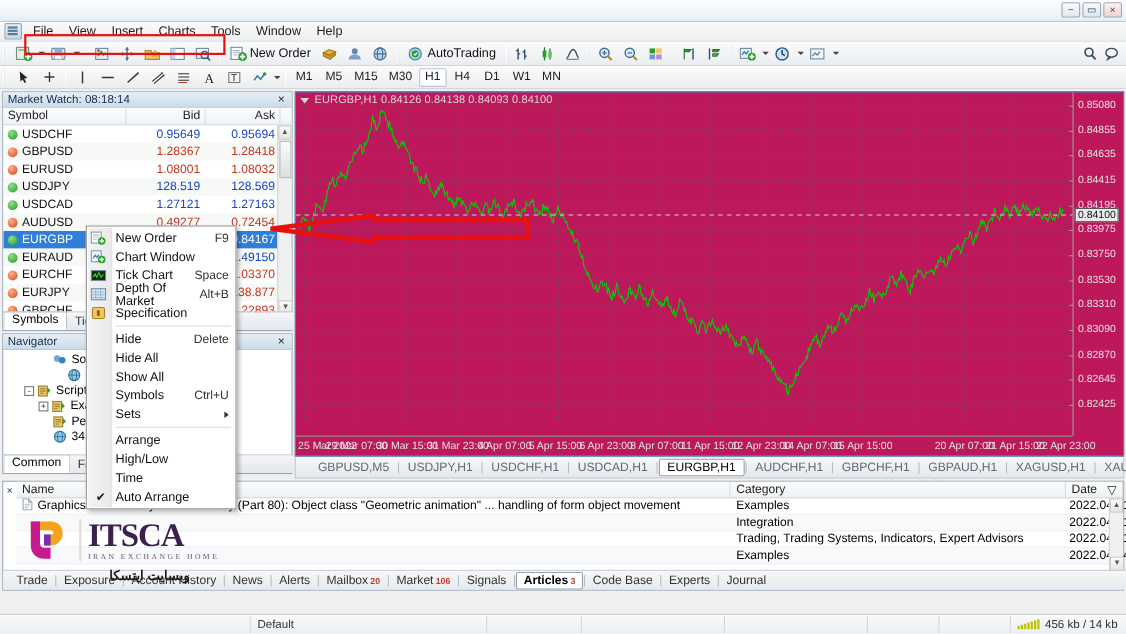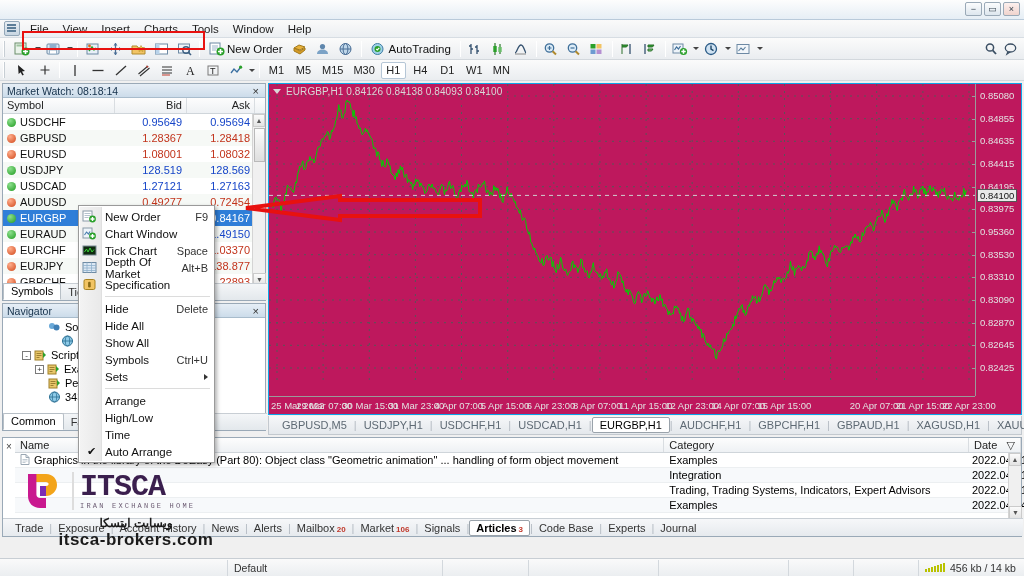--- a/index.html
+++ b/index.html
@@ -177,21 +177,21 @@
   .xaxis { position:absolute; left:0; right:46px; bottom:0; height:18px; border-top:1px solid #9a9a9a; color:#e2e2e2; font-size:9.5px; }
   .xlab { position:absolute; top:3px; white-space:nowrap; }
 
   
   .annot { position:absolute; z-index:6; pointer-events:none; }
 
   
   .chart-tabs {
     position:absolute; left:268px; top:416px; width:754px; height:19px;
     background:linear-gradient(#f6f7f9,#e4e8ec); border:1px solid #c3c9cf; border-top:none;
-    display:flex; align-items:center; padding-left:6px; font-size:11px; color:#5e6a74;
+    display:flex; align-items:center; padding-left:13px; font-size:11px; color:#5e6a74;
   }
   .ctab { padding:1px 7px; }
   .ctab.active { background:#fff; border:1px solid #9aa3ab; color:#000; border-radius:2px; padding:1px 7px; }
   .ctab-sep { color:#b4bbc2; }
 
   
   .terminal {
     position:absolute; left:2px; top:437px; width:1020px; height:100px;
     background:#fff; border:1px solid #9aa9b7;
   }
@@ -251,21 +251,21 @@
   .ctx-arrow { margin-left:auto; border-left:4px solid #333; border-top:3px solid transparent; border-bottom:3px solid transparent; }
   .ctx-check { position:absolute; left:8px; color:#111; font-size:11px; }
   .ctx-hl {
     position:absolute; left:22px; top:31px; width:183px; height:19px;
     border:2px solid #e8110f; z-index:60; pointer-events:none;
   }
 
   
   .wm { position:absolute; left:18px; top:468px; width:236px; z-index:80; }
   .wm-row { display:flex; align-items:center; gap:6px; }
-  .wm-txt { font-family:Liberation Mono, monospace; }
+  .wm-txt { font-family:Liberation Serif, serif; }
   .wm-fa { font-size:12px; font-weight:bold; color:#1b1b1b; text-align:center; direction:rtl; letter-spacing:0.5px; margin-top:2px; }
   .wm-url { font-size:17px; font-weight:bold; color:#1b1b1b; text-align:center; letter-spacing:0.5px; }
 </style>
 </head>
 <body>
 
 <div id="app">
 
   <div class="titlebar">
     <div class="win-btns">
@@ -784,21 +784,21 @@
         <div class="ylab" style="top: 28.6667px;">0.84855</div>
         <div class="ytick" style="top: 34.6667px;"></div>
         <div class="ylab" style="top: 51.3333px;">0.84635</div>
         <div class="ytick" style="top: 57.3333px;"></div>
         <div class="ylab" style="top: 74px;">0.84415</div>
         <div class="ytick" style="top: 80px;"></div>
         <div class="ylab" style="top: 96.6667px;">0.84195</div>
         <div class="ytick" style="top: 102.667px;"></div>
         <div class="ylab" style="top: 119.333px;">0.83975</div>
         <div class="ytick" style="top: 125.333px;"></div>
-        <div class="ylab" style="top: 142px;">0.95360</div>
+        <div class="ylab" style="top: 142px;">0.83750</div>
         <div class="ytick" style="top: 148px;"></div>
         <div class="ylab" style="top: 164.667px;">0.83530</div>
         <div class="ytick" style="top: 170.667px;"></div>
         <div class="ylab" style="top: 187.333px;">0.83310</div>
         <div class="ytick" style="top: 193.333px;"></div>
         <div class="ylab" style="top: 210px;">0.83090</div>
         <div class="ytick" style="top: 216px;"></div>
         <div class="ylab" style="top: 232.667px;">0.82870</div>
         <div class="ytick" style="top: 238.667px;"></div>
         <div class="ylab" style="top: 255.333px;">0.82645</div>
@@ -1065,16 +1065,15 @@
         <path d="M10 6v22c0 7 5 12 12 12h6V30h-6c-2 0-3.6-1.6-3.6-3.6V6z" fill="#c9198f"></path>
         <path d="M22 18h6v10h-6z" fill="#7b2bb5"></path>
       </svg>
       <div style="width:2px;height:38px;background:#ddd;"></div>
       <div>
         <div class="wm-txt" style="font-size:30px;font-weight:bold;color:#3b1f4e;letter-spacing:-1px;line-height:30px;">ITSCA</div>
         <div class="wm-txt" style="font-size:7px;letter-spacing:2.2px;color:#6b5b72;text-align:center;">IRAN EXCHANGE HOME</div>
       </div>
     </div>
     <div class="wm-fa">وبسایت ایتسکا</div>
-    <div class="wm-url">itsca-brokers.com</div>
   </div>
 
 </div>
 
 </body></html>

